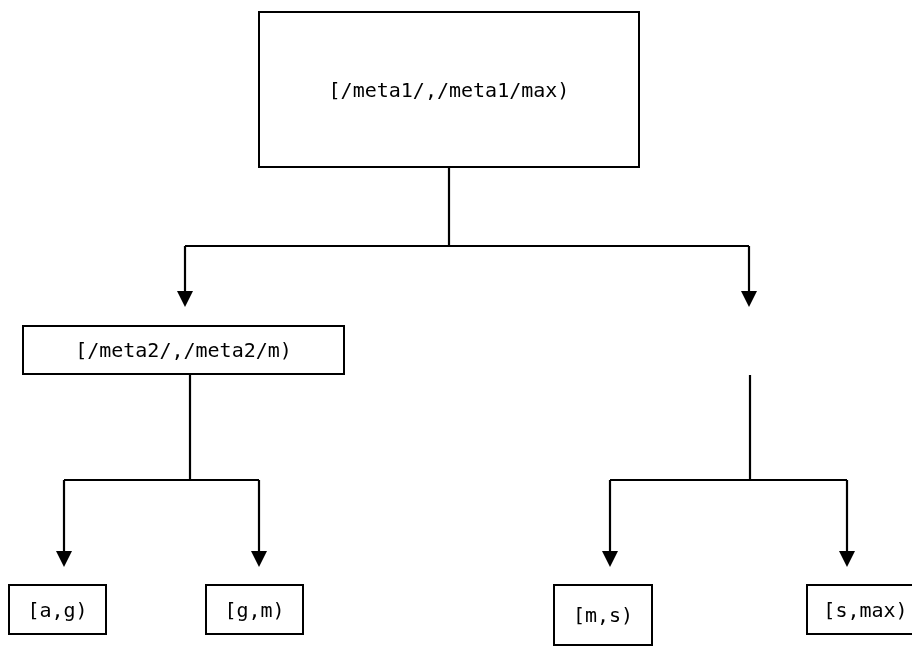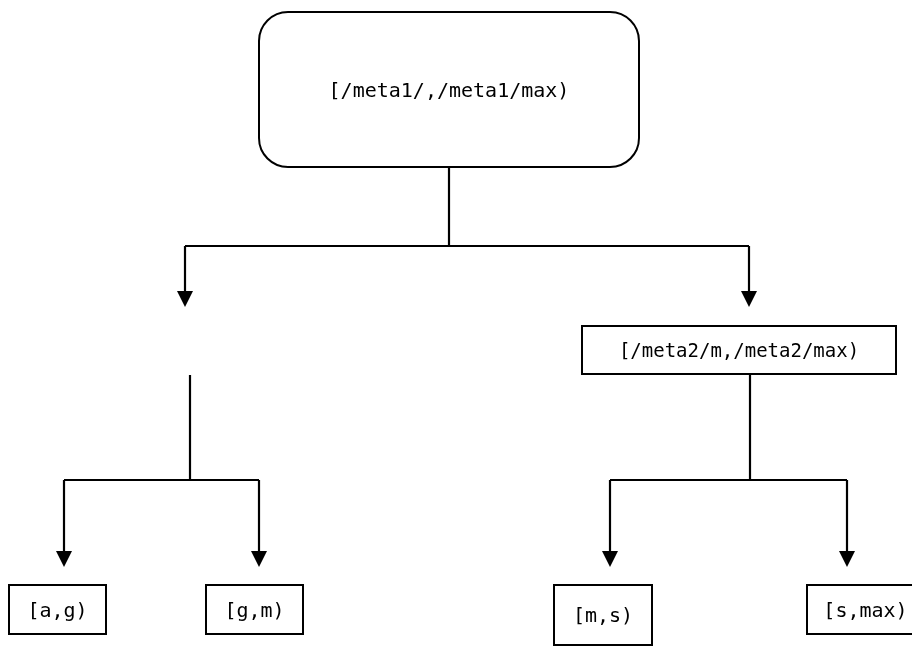--- a/index.html
+++ b/index.html
@@ -32,21 +32,20 @@
     display: block;
     line-height: 1;
   }
   
   #node-root {
     left: 258px;
     top: 11px;
     width: 382px;
     height: 157px;
     font-size: 20px;
-    border-radius: 30px;
   }
   
   #node-mid-left {
     left: 22px;
     top: 325px;
     width: 323px;
     height: 50px;
     font-size: 20px;
   }
   #node-mid-right {
@@ -138,24 +137,24 @@
       <line x1="847" y1="480" x2="847" y2="552"></line>
       <polygon points="602,551 618,551 610,567"></polygon>
       <polygon points="839,551 855,551 847,567"></polygon>
     </g>
   </svg>
 
   <div class="node" id="node-root">
     <span class="node-label">[/meta1/,/meta1/max)</span>
   </div>
 
+  <div class="node" id="node-mid-left">
+    <span class="node-label">[/meta2/,/meta2/m)</span>
+  </div>
 
-  <div class="node" id="node-mid-right">
-    <span class="node-label">[/meta2/m,/meta2/max)</span>
-  </div>
 
   <div class="node" id="node-leaf-ag">
     <span class="node-label">[a,g)</span>
   </div>
 
   <div class="node" id="node-leaf-gm">
     <span class="node-label">[g,m)</span>
   </div>
 
   <div class="node" id="node-leaf-ms">

